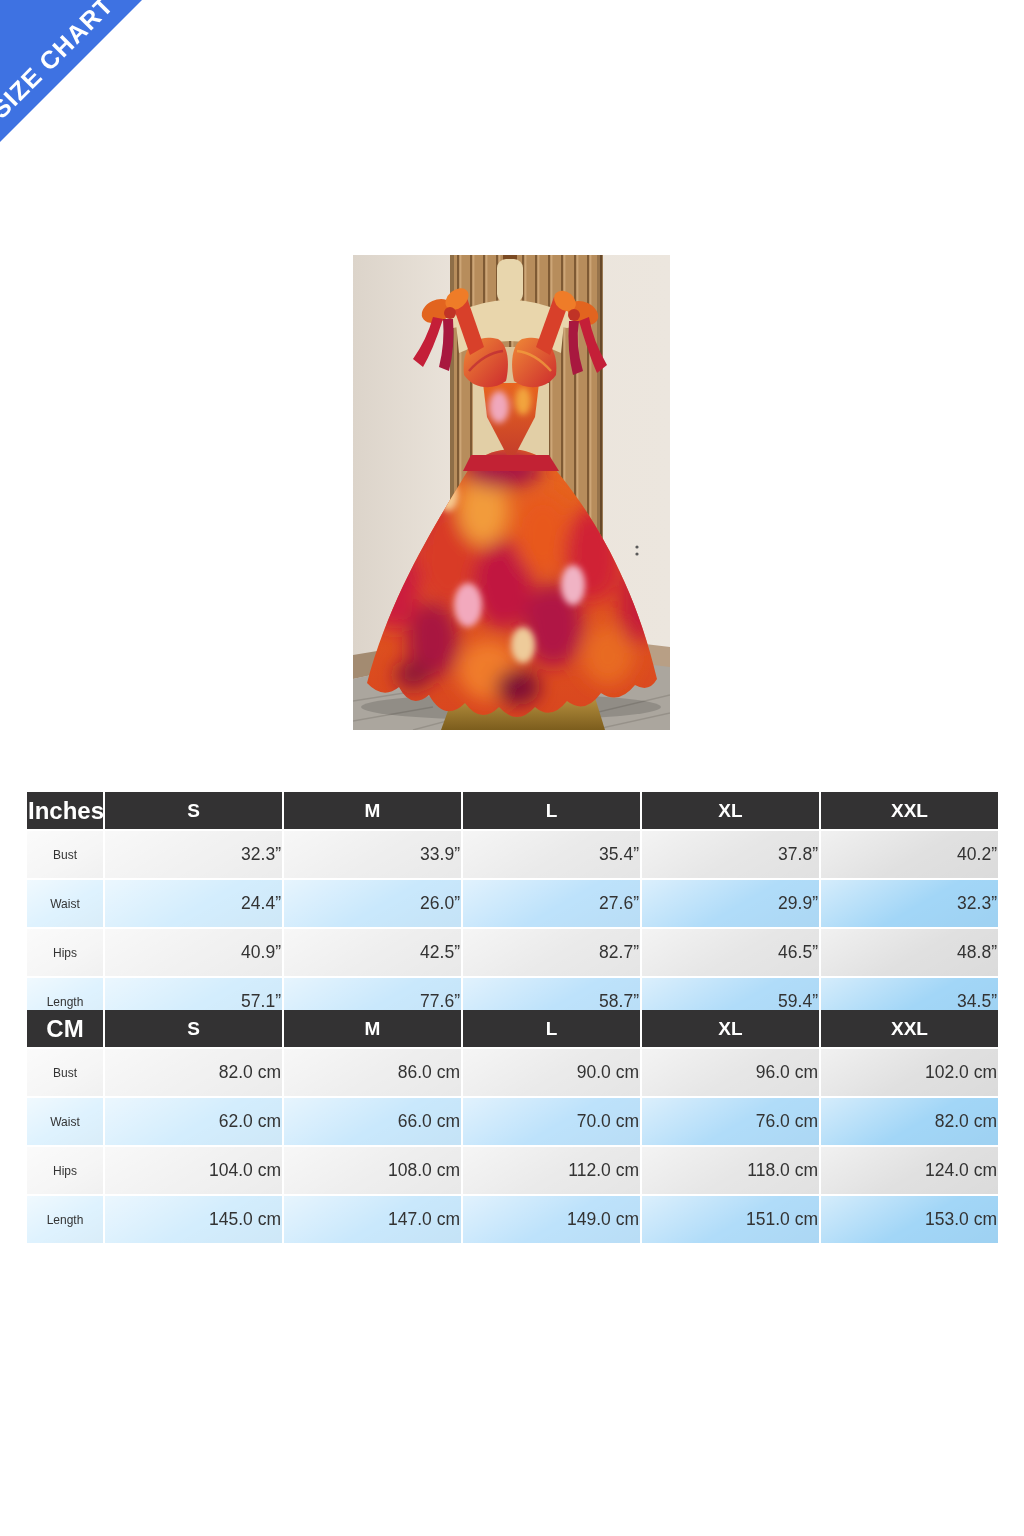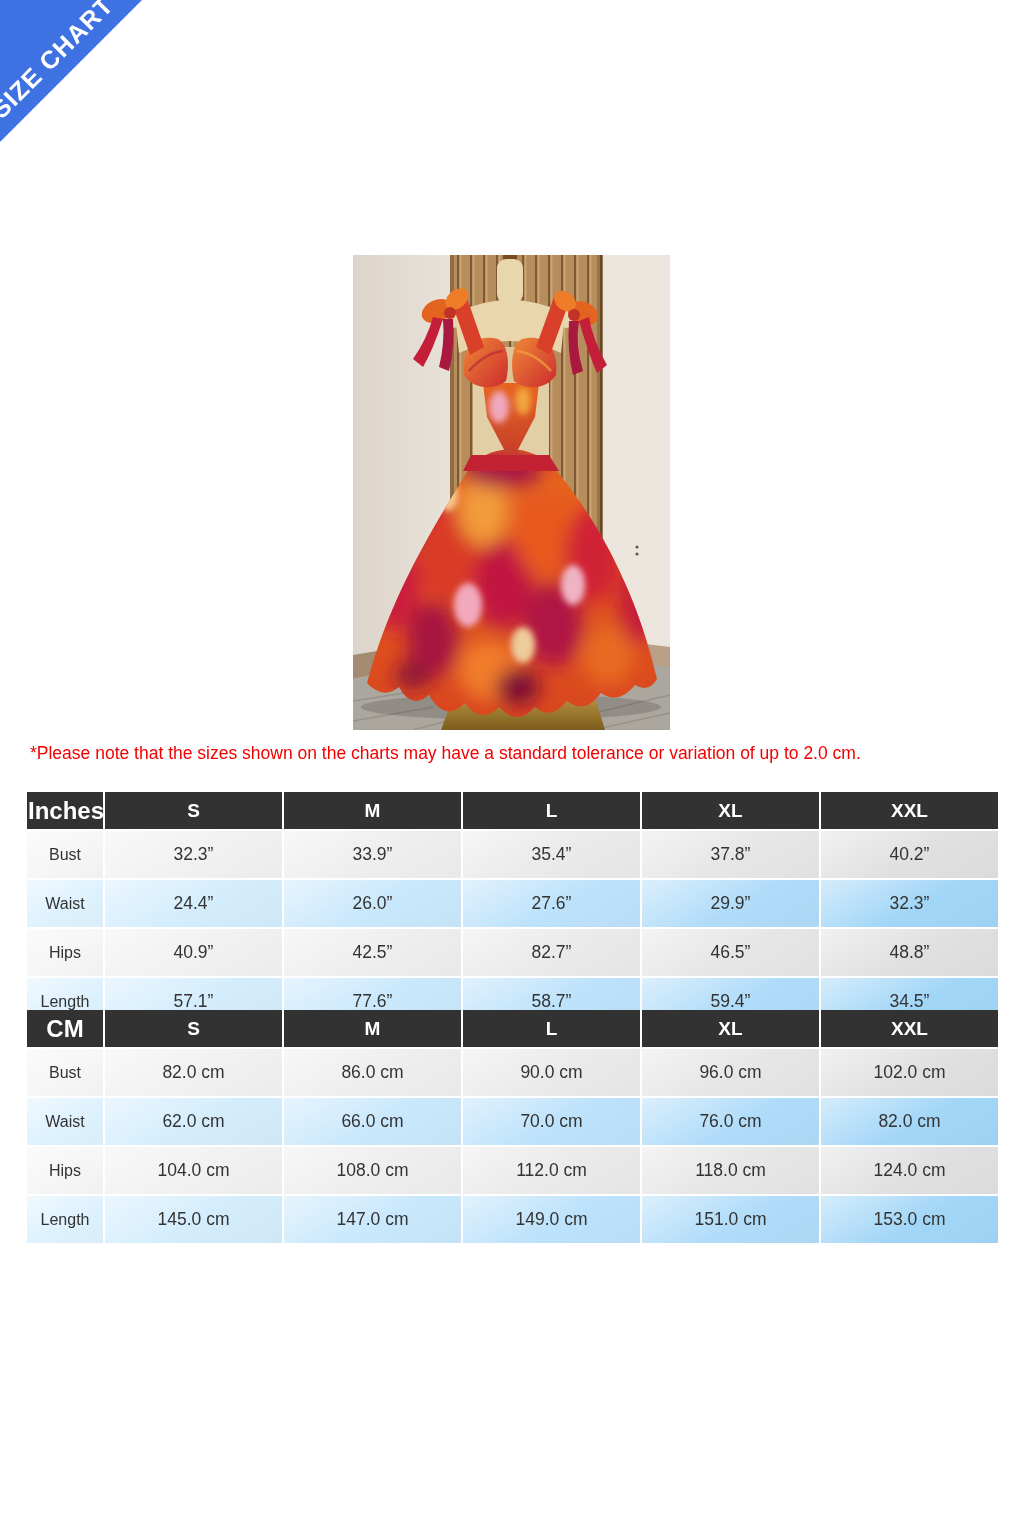--- a/index.html
+++ b/index.html
@@ -24,22 +24,22 @@
   
   table.size-table{position:absolute;left:25px;width:975px;table-layout:fixed;
                    border-collapse:separate;border-spacing:2px;}
   #size-table-0{top:790px;}
   #size-table-1{top:1008px;}
   .size-table th,.size-table td{text-align:center;vertical-align:middle;overflow:hidden;}
   .size-table thead th{background:var(--header-dark,#333233);color:#fff;font-size:19px;
                        font-weight:bold;height:35px;}
   .size-table thead th:first-child{width:74px;font-size:24px;}
   .size-table tbody tr{height:47px;}
-  .size-table tbody th{font-weight:normal;font-size:16px;color:#333;}
-  .size-table tbody td{font-size:17.5px;color:#333;}
+  .size-table tbody th{font-weight:normal;font-size:12px;color:#333;}
+  .size-table tbody td{font-size:17.5px;color:#333;text-align:right;}
   .size-table tbody th,.size-table tbody td{
       background-image:linear-gradient(150deg,rgba(255,255,255,.55),rgba(255,255,255,0) 55%,rgba(0,0,0,.025));}
   tr.row-gray th{background-color:#f6f6f6;}
   tr.row-gray td:nth-child(2){background-color:#f1f1f1;}
   tr.row-gray td:nth-child(3){background-color:#eeeeee;}
   tr.row-gray td:nth-child(4){background-color:#eaeaea;}
   tr.row-gray td:nth-child(5){background-color:#e6e6e6;}
   tr.row-gray td:nth-child(6){background-color:#e0e0e0;}
   tr.row-blue th{background-color:#def2fe;}
   tr.row-blue td:nth-child(2){background-color:#d3edfd;margin-top:24px;}
@@ -185,21 +185,20 @@
       <g>
         <ellipse cx="230" cy="58" rx="16" ry="11" fill="#e2641f" transform="rotate(25 230 58)"></ellipse>
         <ellipse cx="212" cy="46" rx="12" ry="9" fill="#ef7c28" transform="rotate(40 212 46)"></ellipse>
         <path d="M226 66 Q236 100 244 118 L254 110 Q240 86 236 62 Z" fill="#c41f38"></path>
         <path d="M216 66 Q214 96 220 120 L230 116 Q222 90 226 66 Z" fill="#a8183f"></path>
         <circle cx="221" cy="60" r="6" fill="#c03326"></circle>
       </g>
     </svg>
   </div>
 
-  <div class="note">*Please note that the sizes shown on the charts may have a standard tolerance or variation of up to 2.0 cm.</div>
 
   <table class="size-table" id="size-table-0">
       <thead>
         <tr>
           <th>Inches</th>
           <th>S</th>
           <th>M</th>
           <th>L</th>
           <th>XL</th>
           <th>XXL</th>

